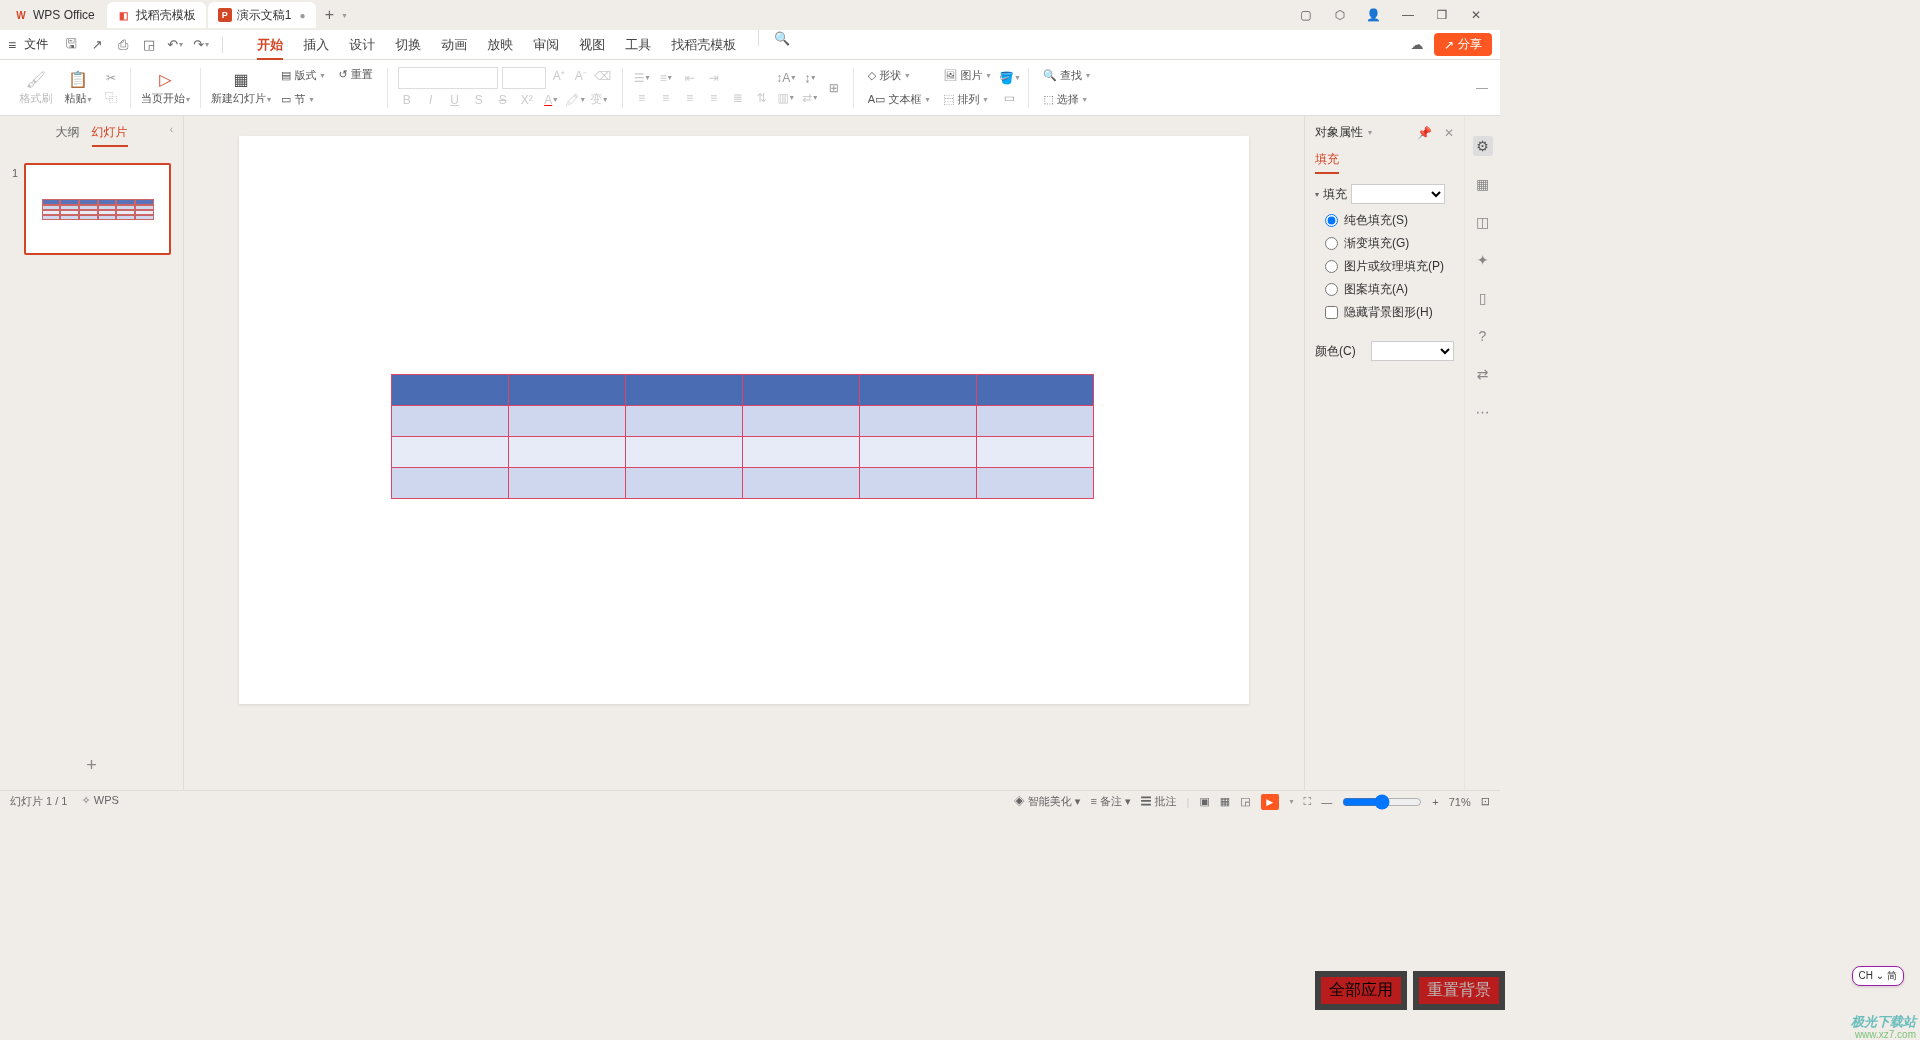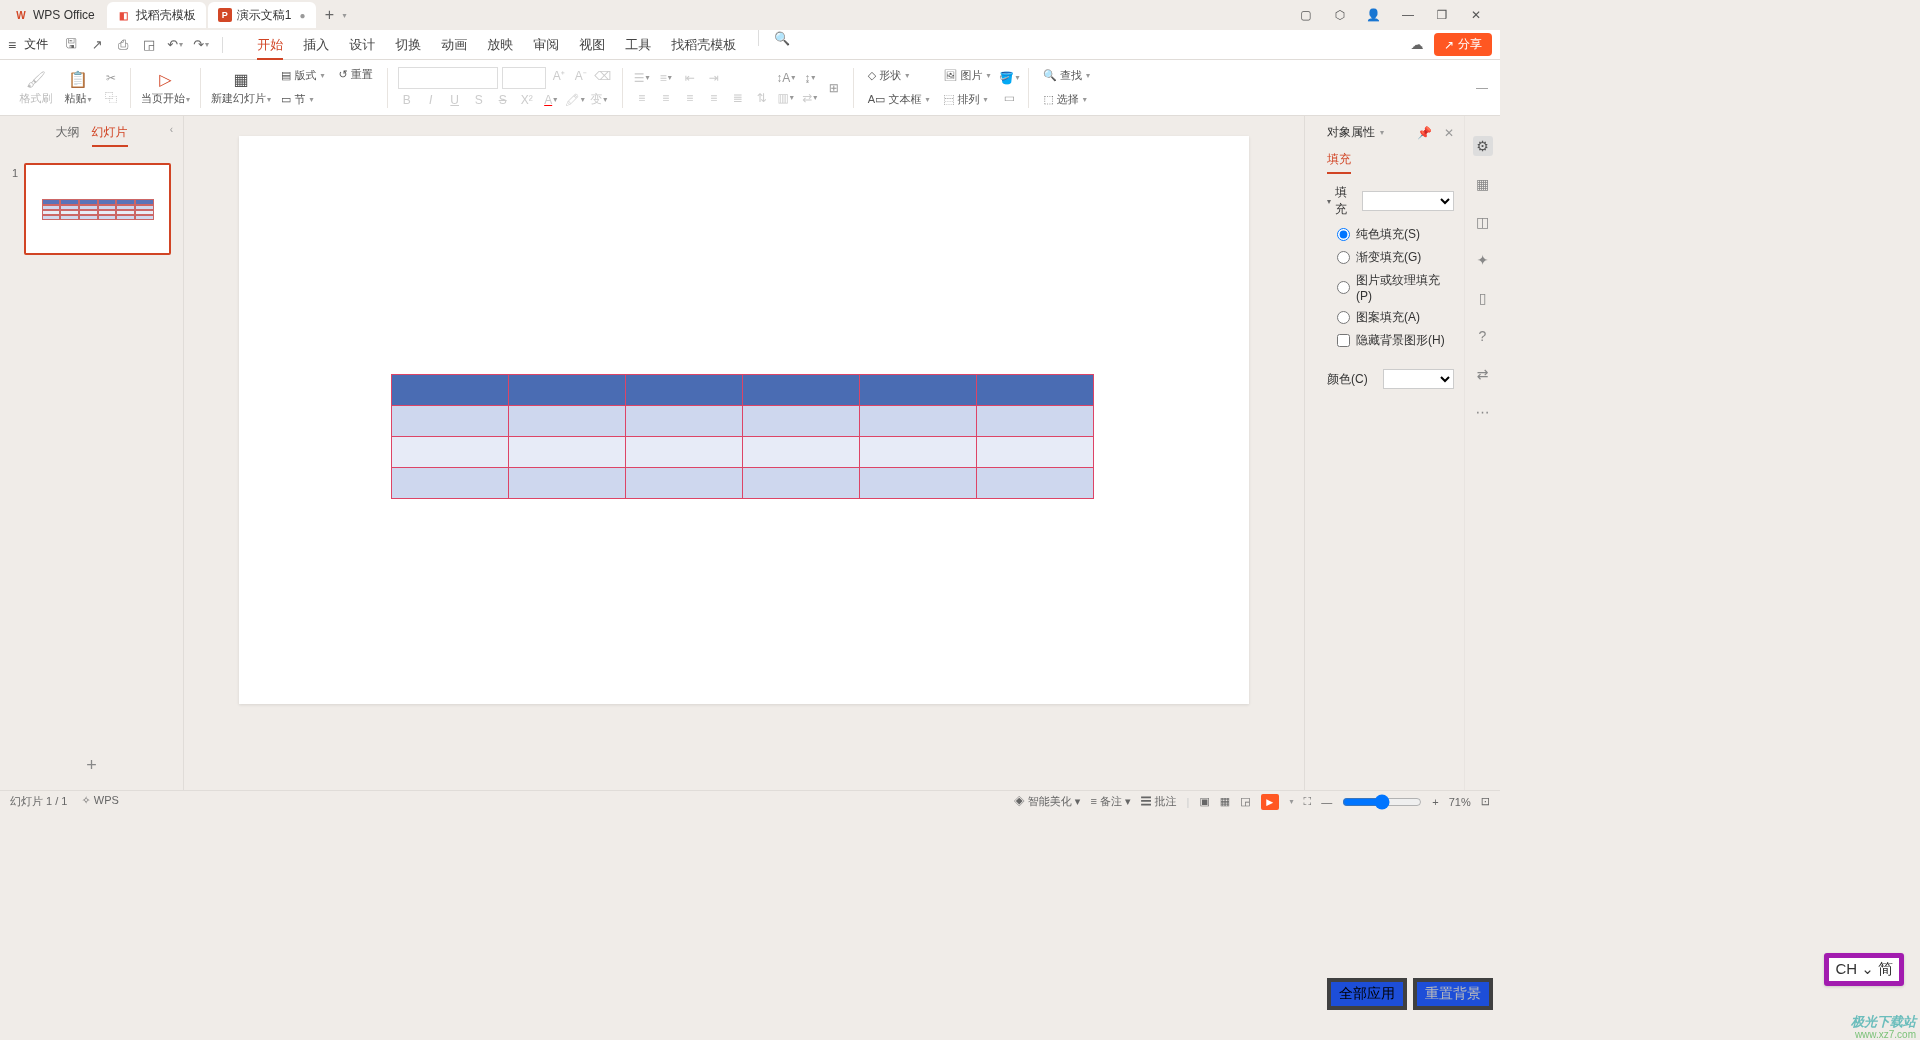--- a/index.html
+++ b/index.html
@@ -20,21 +20,21 @@
 
 
 .menu-bar { height: 30px; background: #fff; display: flex; align-items: center; padding: 0 8px; border-bottom: 1px solid #e0dcd8; }
 .menu-left { display: flex; align-items: center; gap: 8px; }
 .hamburger { font-size: 14px; color: #555; }
 .file-label { font-size: 12px; color: #333; margin-right: 6px; }
 .qat-icon { width: 18px; height: 18px; display: flex; align-items: center; justify-content: center; color: #666; font-size: 13px; }
 .menu-sep { width: 1px; height: 16px; background: #ddd; margin: 0 4px; }
 .menu-tabs { display: flex; margin-left: 20px; }
 .menu-tab { padding: 0 10px; height: 30px; display: flex; align-items: center; font-size: 13px; color: #444; position: relative; }
-.menu-tab.active { color: #d14424; }
+.menu-tab.active { color: #d14424; font-weight: bold; }
 .menu-tab.active::after { content: ''; position: absolute; bottom: 0; left: 10px; right: 10px; height: 2px; background: #d14424; }
 .menu-right { margin-left: auto; display: flex; align-items: center; gap: 8px; }
 .share-btn { background: #ff5722; color: #fff; padding: 3px 10px; border-radius: 4px; font-size: 12px; display: flex; align-items: center; gap: 4px; }
 
 
 .ribbon { height: 56px; background: #fff; display: flex; align-items: center; padding: 4px 12px; border-bottom: 1px solid #e0dcd8; gap: 4px; }
 .ribbon-group { display: flex; align-items: center; gap: 6px; padding: 0 6px; }
 .ribbon-sep { width: 1px; height: 40px; background: #e8e4e0; }
 .rbtn-lg { display: flex; flex-direction: column; align-items: center; justify-content: center; gap: 2px; min-width: 36px; height: 48px; font-size: 11px; color: #555; }
 .rbtn-lg.disabled { color: #bbb; }
@@ -73,53 +73,53 @@
 .canvas-scroll { flex: 1; display: flex; justify-content: center; padding: 20px; overflow: auto; }
 .slide { width: 1010px; height: 568px; background: #fff; box-shadow: 0 1px 3px rgba(0,0,0,.1); position: relative; }
 .slide-table { position: absolute; left: 152px; top: 238px; border-collapse: collapse; }
 .slide-table td { border: 1px solid #d46; width: 117px; height: 31px; }
 .slide-table tr:first-child td { background: #4a6cb3; }
 .slide-table tr:nth-child(2) td, .slide-table tr:nth-child(4) td { background: #ced7ee; }
 .slide-table tr:nth-child(3) td { background: #e7ebf7; }
 .notes-bar { height: 28px; padding: 6px 12px; font-size: 12px; color: #aaa; background: #f0ece8; }
 
 
-.right-panel { width: 196px; background: #f0ece8; border-left: 1px solid #e0dcd8; display: flex; padding-left: 12px; }
+.right-panel { width: 196px; background: #f0ece8; border-left: 1px solid #e0dcd8; display: flex; }
 .props { flex: 1; padding: 8px 10px; font-size: 12px; }
 .props-header { display: flex; align-items: center; justify-content: space-between; margin-bottom: 10px; }
 .props-title { font-size: 12px; color: #333; display: flex; align-items: center; gap: 4px; }
 .props-tabs { margin-bottom: 10px; }
 .props-tab { color: #d14424; font-size: 12px; border-bottom: 2px solid #d14424; padding-bottom: 4px; display: inline-block; }
 .props-section { margin-bottom: 12px; }
 .props-section-title { font-size: 12px; color: #333; margin-bottom: 8px; display: flex; align-items: center; gap: 4px; }
 .props-section-title .tri { font-size: 8px; color: #666; }
 .fill-combo { width: 94px; height: 20px; border: 1px solid #ccc; background: #fff; float: right; }
 .radio-row { display: flex; align-items: center; gap: 6px; margin: 6px 0 6px 10px; font-size: 12px; }
 .radio-row input { margin: 0; }
 .check-row { display: flex; align-items: center; gap: 6px; margin: 6px 0 6px 10px; font-size: 12px; }
 .prop-row { display: flex; align-items: center; gap: 6px; margin: 20px 0; font-size: 12px; }
 .prop-row label { min-width: 50px; }
 .color-combo { flex: 1; height: 20px; border: 1px solid #ccc; background: #fff; }
 .slider { flex: 1; }
 .num-input { width: 32px; height: 20px; border: 1px solid #ccc; text-align: center; font-size: 11px; }
 .props-footer { display: flex; gap: 6px; position: absolute; bottom: 30px; }
-.props-footer button { padding: 3px 8px; font-size: 14px; border: 4px solid #404040; background: #1d4ed8; }
+.props-footer button { padding: 3px 8px; font-size: 16px; border: 6px solid #404040; background: #b91c1c; }
 
 .side-tools { width: 36px; background: #f0ece8; border-left: 1px solid #e8e4e0; display: flex; flex-direction: column; align-items: center; padding-top: 20px; gap: 18px; }
 .side-tool { width: 20px; height: 20px; color: #888; font-size: 14px; display: flex; align-items: center; justify-content: center; }
 .side-tool.active { color: #555; background: #ddd; border-radius: 3px; padding: 2px; }
 
 
 .status-bar { height: 22px; background: #f0ece8; border-top: 1px solid #e0dcd8; display: flex; align-items: center; padding: 0 10px; font-size: 11px; color: #666; }
 .status-left { display: flex; gap: 14px; }
 .status-right { margin-left: auto; display: flex; align-items: center; gap: 10px; }
 .zoom-slider { width: 80px; }
 .play-btn { width: 18px; height: 16px; background: #ff5722; border-radius: 2px; display: flex; align-items: center; justify-content: center; color: #fff; font-size: 9px; }
 
-.ime-float { position: fixed; right: 16px; bottom: 54px; background: #fff; border: 5px solid #a21caf; border-radius: 3px; padding: 2px 6px; font-size: 15px; box-shadow: 0 1px 3px rgba(0,0,0,.15); }
+.ime-float { position: fixed; right: 16px; bottom: 54px; background: #fff; border: 1px solid #a21caf; border-radius: 8px; padding: 2px 6px; font-size: 10px; box-shadow: 0 1px 3px rgba(0,0,0,.15); }
 .watermark { position: fixed; right: 4px; bottom: 0; font-size: 10px; color: #4ab04a; opacity: .7; text-align: right; line-height: 1.1; }
 .watermark .wm1 { color: #3aa; font-size: 13px; font-weight: bold; font-style: italic; }
 </style>
 </head>
 <body>
 
 <div class="title-bar">
   <div class="tab wps">
     <span class="tab-icon">W</span>
     <span>WPS Office</span>

